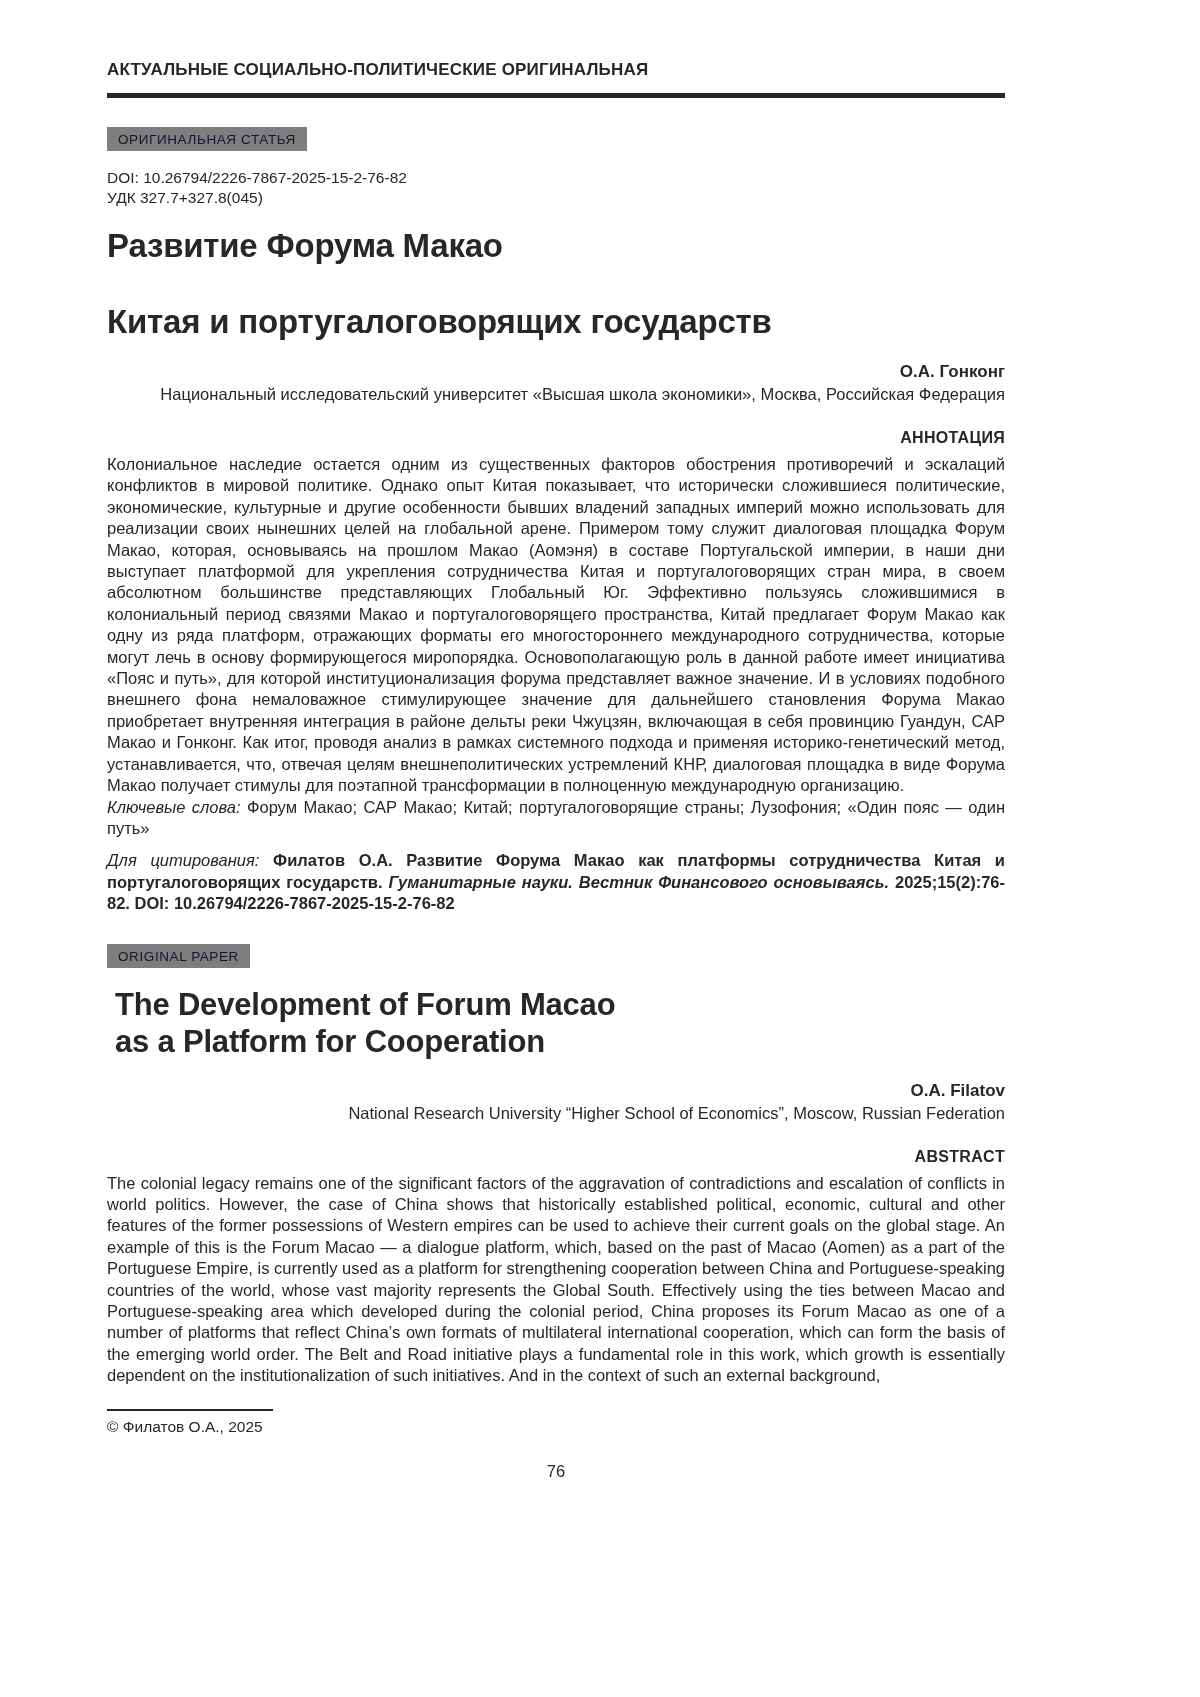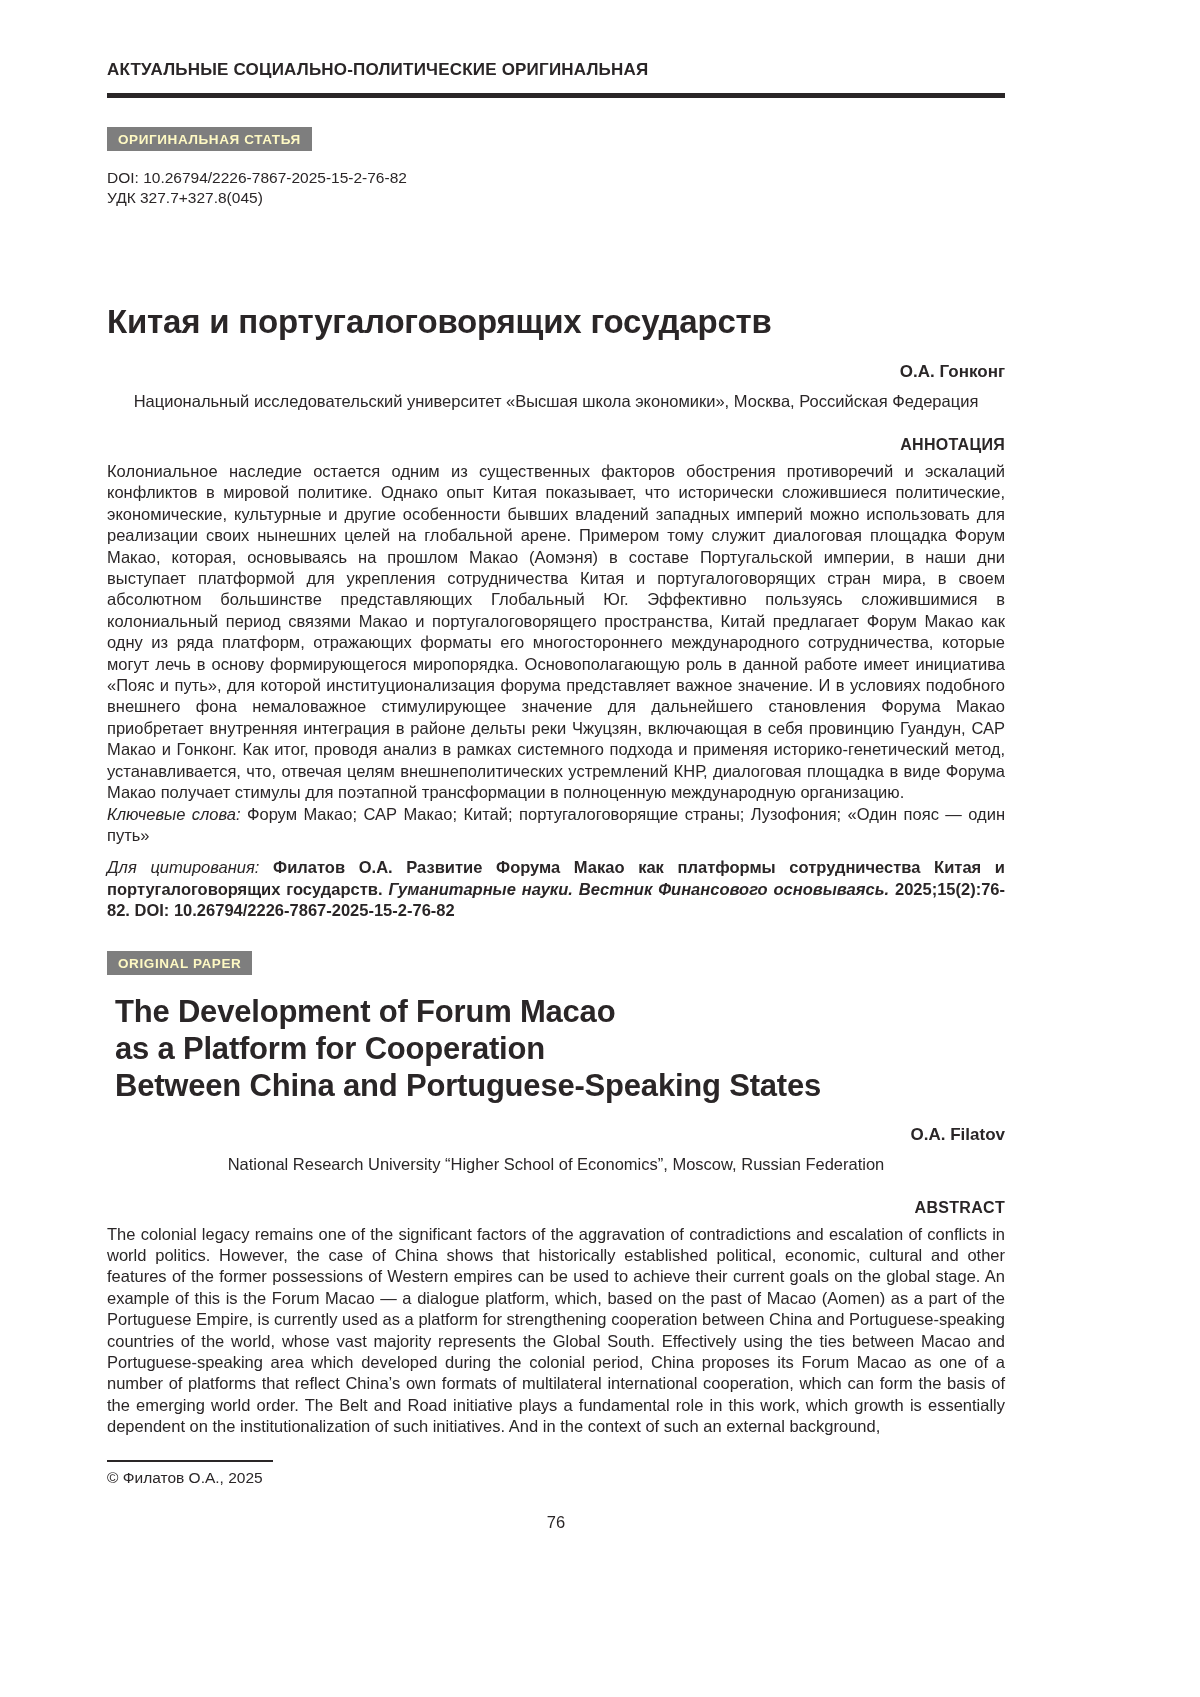--- a/index.html
+++ b/index.html
@@ -26,23 +26,23 @@
   }
   .head-rule {
     margin-top: 13px;
     height: 5px;
     background: #2a2627;
   }
   .badge {
     display: inline-block;
     margin-top: 29px;
     background: #7e7e7e;
-    color: #fef9c3;
+    color: #0f172a;
     font-size: 13.5px;
-    font-weight: 700;
+    font-weight: 400;
     letter-spacing: 0.6px;
     padding: 5px 11px 4px 11px;
   }
   .meta {
     margin-top: 17px;
     font-size: 15.5px;
     line-height: 20px;
   }
   h1.title {
     margin-top: 19px;
@@ -59,22 +59,22 @@
     letter-spacing: -0.2px;
     margin-left: 8px;
   }
   .author {
     margin-top: 21px;
     text-align: right;
     font-size: 17px;
     font-weight: 700;
   }
   .affiliation {
-    margin-top: 10px;
-    text-align: center;
+    margin-top: 3px;
+    text-align: right;
     font-size: 16.5px;
   }
   .abs-head {
     margin-top: 25px;
     text-align: right;
     font-size: 16px;
     font-weight: 700;
     letter-spacing: 0.3px;
   }
   p.abs {
@@ -125,21 +125,21 @@
   </header>
 
   <section>
     <span class="badge">ОРИГИНАЛЬНАЯ СТАТЬЯ</span>
 
     <div class="meta">
       <div>DOI: 10.26794/2226-7867-2025-15-2-76-82</div>
       <div>УДК 327.7+327.8(045)</div>
     </div>
 
-    <h1 class="title"><br><br><span>Китая и португалоговорящих государств</span></h1>
+    <h1 class="title"><span>Развитие Форума Макао</span><br><br><span>Китая и португалоговорящих государств</span></h1>
 
     <div class="author">О.А. Гонконг</div>
     <div class="affiliation">Национальный исследовательский университет «Высшая школа экономики», Москва, Российская Федерация</div>
 
     <div class="abs-head">АННОТАЦИЯ</div>
     <p class="abs">Колониальное наследие остается одним из существенных факторов обострения противоречий и эскалаций конфликтов в мировой политике. Однако опыт Китая показывает, что исторически сложившиеся политические, экономические, культурные и другие особенности бывших владений западных империй можно использовать для реализации своих нынешних целей на глобальной арене. Примером тому служит диалоговая площадка Форум Макао, которая, основываясь на прошлом Макао (Аомэня) в составе Португальской империи, в наши дни выступает платформой для укрепления сотрудничества Китая и португалоговорящих стран мира, в своем абсолютном большинстве представляющих Глобальный Юг. Эффективно пользуясь сложившимися в колониальный период связями Макао и португалоговорящего пространства, Китай предлагает Форум Макао как одну из ряда платформ, отражающих форматы его многостороннего международного сотрудничества, которые могут лечь в основу формирующегося миропорядка. Основополагающую роль в данной работе имеет инициатива «Пояс и путь», для которой институционализация форума представляет важное значение. И в условиях подобного внешнего фона немаловажное стимулирующее значение для дальнейшего становления Форума Макао приобретает внутренняя интеграция в районе дельты реки Чжуцзян, включающая в себя провинцию Гуандун, САР Макао и Гонконг.  Как итог, проводя анализ в рамках системного подхода и применяя историко-генетический метод, устанавливается, что, отвечая целям внешнеполитических устремлений КНР, диалоговая площадка в виде Форума Макао получает стимулы для поэтапной трансформации в полноценную международную организацию.</p>
 
     <p class="keywords">
       <span class="bi">Ключевые слова:</span>
       <span>Форум Макао; САР Макао; Китай; португалоговорящие страны; Лузофония; «Один пояс — один путь»</span>
@@ -149,21 +149,21 @@
       <span class="bi">Для цитирования:</span>
       <span>Филатов О.А. Развитие Форума Макао как платформы сотрудничества Китая и португалоговорящих государств.</span>
       <span class="it">Гуманитарные науки. Вестник Финансового основываясь.</span>
       <span>2025;15(2):76-82. DOI: 10.26794/2226-7867-2025-15-2-76-82</span>
     </p>
   </section>
 
   <section>
     <span class="badge">ORIGINAL PAPER</span>
 
-    <h1 class="title-en"><span>The Development of Forum Macao</span><br><span>as a Platform for Cooperation</span><br><span>Between China and Portuguese-Speaking States</span></h1>
+    <h1 class="title-en"><span>The Development of Forum Macao</span><br><span>as a Platform for Cooperation</span><br></h1>
 
     <div class="author">O.A. Filatov</div>
     <div class="affiliation">National Research University “Higher School of Economics”, Moscow, Russian Federation</div>
 
     <div class="abs-head">ABSTRACT</div>
     <p class="abs">The colonial legacy remains one of the significant factors of the aggravation of contradictions and escalation of conflicts in world politics. However, the case of China shows that historically established political, economic, cultural and other features of the former possessions of Western empires can be used to achieve their current goals on the global stage. An example of this is the Forum Macao — a dialogue platform, which, based on the past of Macao (Aomen) as a part of the Portuguese Empire, is currently used as a platform for strengthening cooperation between China and Portuguese-speaking countries of the world, whose vast majority represents the Global South. Effectively using the ties between Macao and Portuguese-speaking area which developed during the colonial period, China proposes its Forum Macao as one of a number of platforms that reflect China’s own formats of multilateral international cooperation, which can form the basis of the emerging world order. The Belt and Road initiative plays a fundamental role in this work, which growth is essentially dependent on the institutionalization of such initiatives. And in the context of such an external background,</p>
   </section>
 
   <footer>
     <div class="foot-rule"></div>

